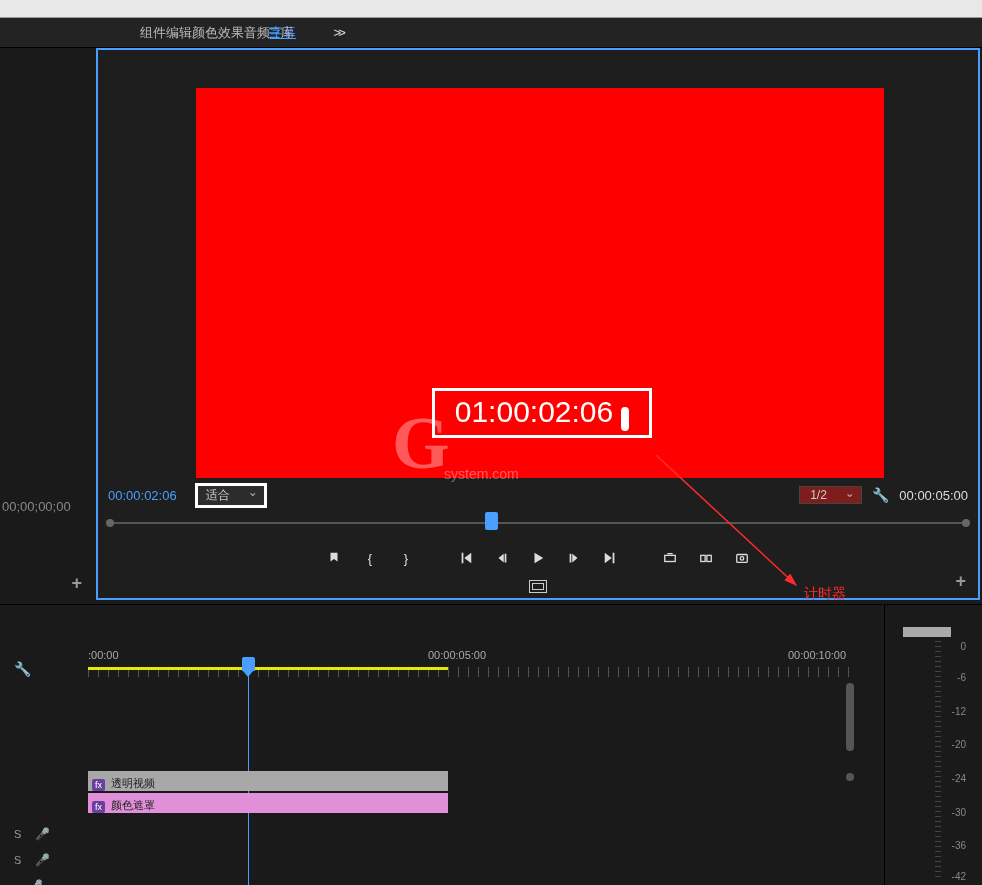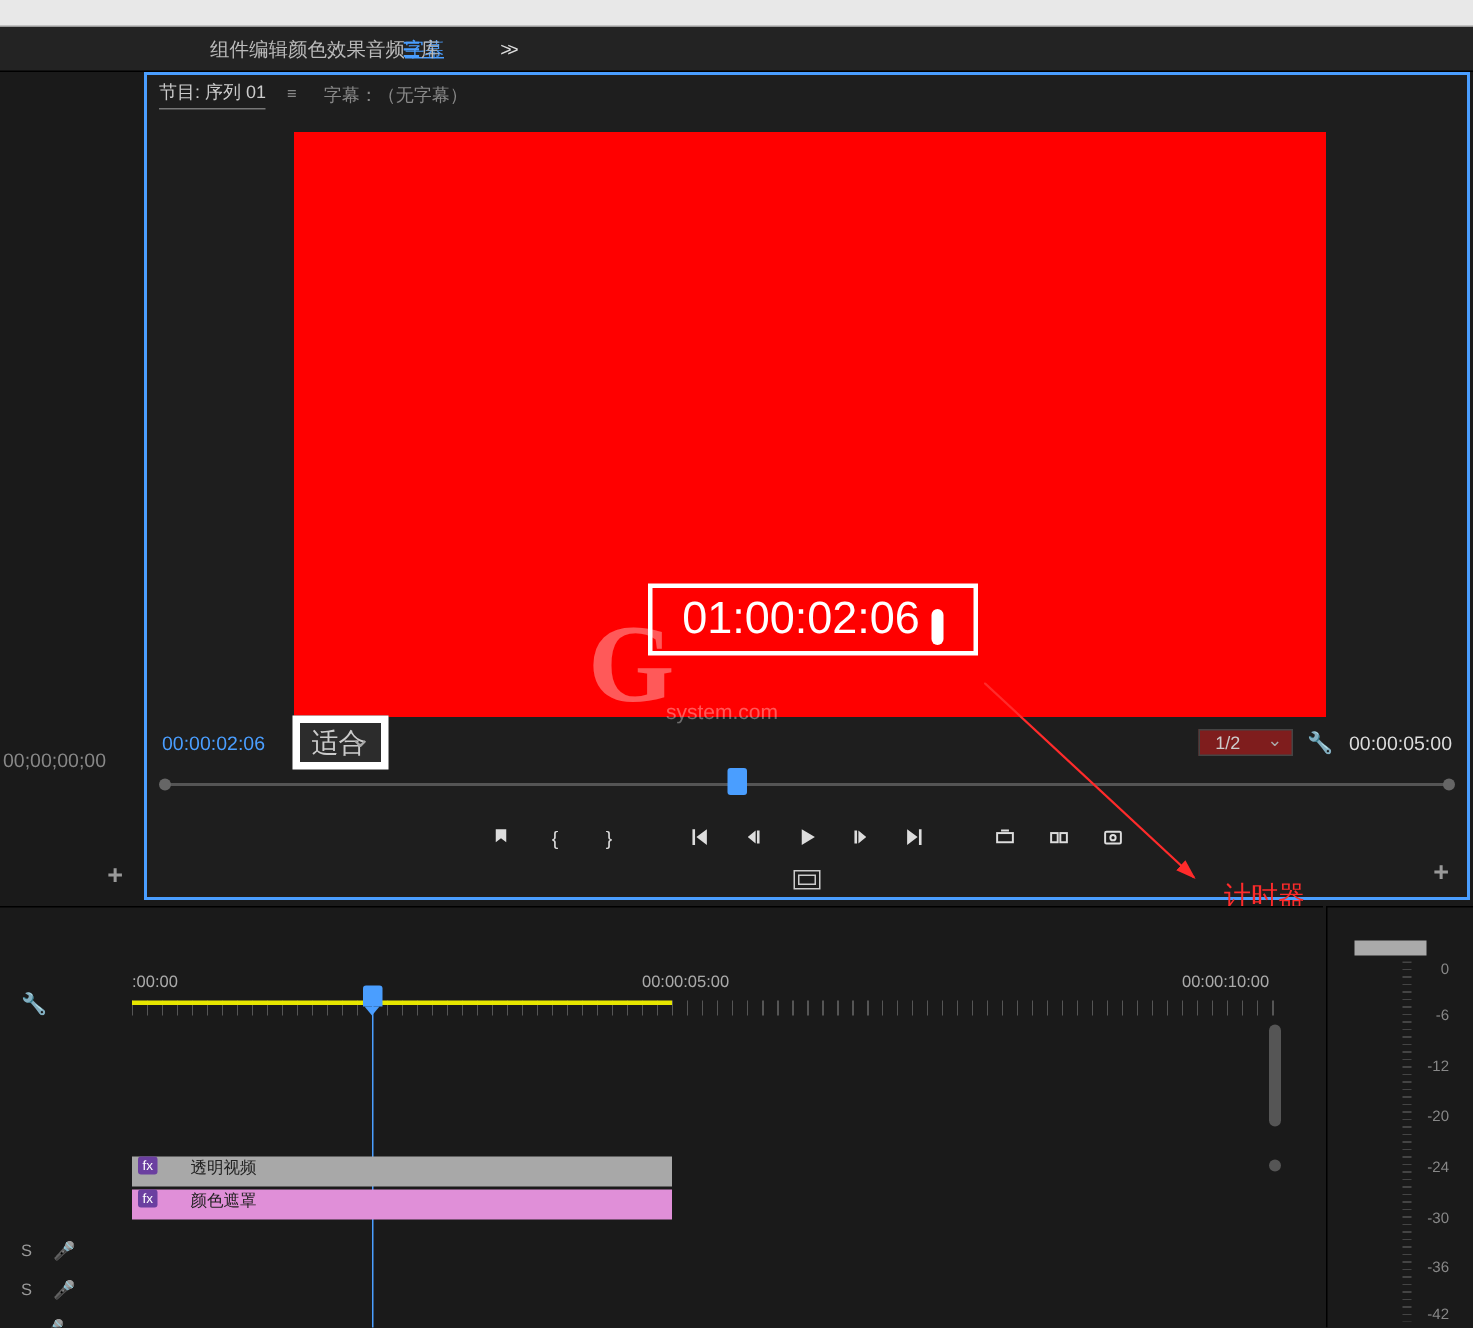--- a/index.html
+++ b/index.html
@@ -24,21 +24,21 @@
 
 .viewer { position: absolute; top: 38px; left: 98px; width: 688px; height: 390px; background: #ff0000; display: flex; align-items: center; justify-content: center; }
 .watermark-g { position: absolute; left: 196px; bottom: -8px; color: rgba(255,255,255,0.35); font-size: 74px; font-weight: bold; font-family: Georgia, serif; }
 .watermark-sys { position: absolute; left: 248px; bottom: -4px; color: rgba(255,255,255,0.35); font-size: 14px; }
 .tc-overlay-box { border: 3px solid #fff; padding: 4px 20px; background: rgba(0,0,0,0); position: relative; top: 130px; left: 2px; }
 .tc-overlay-box span { color: #fff; font-size: 30px; font-weight: 500; }
 .tc-overlay-box .cursor { display: inline-block; width: 8px; height: 24px; background: #fff; margin-left: 8px; border-radius: 4px; vertical-align: middle; }
 
 .info-row { position: absolute; top: 434px; left: 10px; right: 10px; height: 22px; display: flex; align-items: center; }
 .info-row .tc-left { color: #4a9eff; font-size: 13px; }
-.info-row .fit-dd { margin-left: 18px; background: #2c2c2c; border: 5px solid #ffffff; color: #ccc; padding: 1px 10px 1px 8px; font-size: 18px; position: relative; }
+.info-row .fit-dd { margin-left: 18px; background: #2c2c2c; border: 3px solid #ffffff; color: #ccc; padding: 1px 34px 1px 8px; font-size: 12px; position: relative; }
 .info-row .fit-dd::after { content: "⌄"; position: absolute; right: 6px; top: -1px; color: #aaa; }
 .info-row .spacer { flex: 1; }
 .info-row .res-dd { background: #7f1d1d; border: 1px solid #444; color: #ccc; padding: 1px 34px 1px 10px; font-size: 12px; position: relative; }
 .info-row .res-dd::after { content: "⌄"; position: absolute; right: 6px; top: -1px; color: #aaa; }
 .info-row .wrench { margin: 0 10px; color: #bbb; font-size: 14px; }
 .info-row .tc-right { color: #ddd; font-size: 13px; }
 
 .scrub { position: absolute; top: 462px; left: 10px; right: 10px; height: 20px; }
 .scrub .track { position: absolute; top: 10px; left: 0; right: 0; height: 2px; background: #555; }
 .scrub .dot-l, .scrub .dot-r { position: absolute; top: 7px; width: 8px; height: 8px; border-radius: 50%; background: #666; }
@@ -50,36 +50,36 @@
 .transport .btn { width: 20px; height: 20px; color: #ddd; display: flex; align-items: center; justify-content: center; cursor: pointer; font-size: 13px; }
 .transport .btn svg { width: 14px; height: 14px; fill: #ddd; }
 
 .bottom-strip { position: absolute; top: 524px; left: 0; right: 0; height: 24px; display: flex; align-items: center; justify-content: center; }
 .bottom-strip .safe { width: 18px; height: 13px; border: 1.5px solid #ccc; position: relative; }
 .bottom-strip .safe::after { content: ""; position: absolute; inset: 2px; border: 1px solid #ccc; }
 .plus-right { position: absolute; right: 12px; bottom: 6px; color: #999; font-size: 18px; font-weight: bold; }
 
 
 .arrow-svg { position: absolute; left: 656px; top: 455px; width: 170px; height: 150px; pointer-events: none; }
-.annot { position: absolute; left: 804px; top: 585px; color: #ff2b2b; font-size: 18px; margin-left: 12px; }
+.annot { position: absolute; left: 804px; top: 585px; color: #ff2b2b; font-size: 14px; }
 
 
 .tl { position: absolute; left: 0; top: 604px; width: 882px; height: 281px; background: #1a1a1a; border-top: 1px solid #000; }
 .tl .wrenchcol { position: absolute; left: 14px; top: 56px; color: #bbb; font-size: 14px; }
 .tl .ruler { position: absolute; left: 88px; top: 40px; right: 24px; height: 36px; }
 .tl .ruler .ticktxt { position: absolute; top: 4px; color: #aaa; font-size: 11px; }
 .tl .ruler .ticks { position: absolute; top: 22px; left: 0; right: 0; height: 10px; background: repeating-linear-gradient(to right, #555 0 1px, transparent 1px 10px); }
 .tl .yellow { position: absolute; top: 62px; left: 88px; width: 360px; height: 3px; background: #e6e600; }
 .tl .playhead { position: absolute; top: 54px; left: 248px; width: 1px; height: 228px; background: #4a9eff; }
 .tl .playhead::before { content: ""; position: absolute; top: -2px; left: -6px; width: 13px; height: 14px; background: #4a9eff; border-radius: 2px 2px 0 0; }
 .tl .playhead::after { content: ""; position: absolute; top: 12px; left: -5px; width: 0; height: 0; border-left: 5.5px solid transparent; border-right: 5.5px solid transparent; border-top: 6px solid #4a9eff; }
 .tl .scrollthumb { position: absolute; right: 28px; top: 78px; width: 8px; height: 68px; background: #555; border-radius: 4px; }
 .tl .scrolldot { position: absolute; right: 28px; top: 168px; width: 8px; height: 8px; background: #555; border-radius: 50%; }
 
-.tl .clip { position: absolute; left: 88px; height: 20px; display: flex; align-items: flex-start; font-size: 11px; padding-left: 4px; gap: 16px; }
+.tl .clip { position: absolute; left: 88px; height: 20px; display: flex; align-items: flex-end; font-size: 11px; padding-left: 4px; }
 .tl .clip .fx { background: #6b3fa0; color: #fff; padding: 0 3px; font-size: 9px; margin-right: 6px; border-radius: 2px; line-height: 12px; }
 .tl .clip1 { top: 166px; width: 360px; background: #a8a8a8; color: #222; }
 .tl .clip2 { top: 188px; width: 360px; background: #e08fd8; color: #222; }
 
 .tl .audcol { position: absolute; left: 0; top: 216px; width: 88px; }
 .tl .audrow { height: 26px; display: flex; align-items: center; gap: 14px; padding-left: 14px; }
 .tl .audrow .s { color: #999; font-size: 11px; }
 .tl .audrow .mic { color: #aaa; font-size: 12px; }
 
 
@@ -105,25 +105,20 @@
   <span class="tab">库</span>
   <span class="chevrons">&gt;&gt;</span>
 </div>
 
 <div class="left-strip">
   <div class="tc">00;00;00;00</div>
   <div class="plus">+</div>
 </div>
 
 <div class="program-panel">
-  <div class="program-header">
-    <span class="ttl">节目: 序列 01</span>
-    <span class="hamburger">≡</span>
-    <span class="sub">字幕：（无字幕）</span>
-  </div>
 
   <div class="viewer">
     <div class="watermark-g">G</div>
     <div class="watermark-sys">system.com</div>
     <div class="tc-overlay-box">
       <span>01:00:02:06</span><span class="cursor"></span>
     </div>
   </div>
 
   <div class="info-row">

